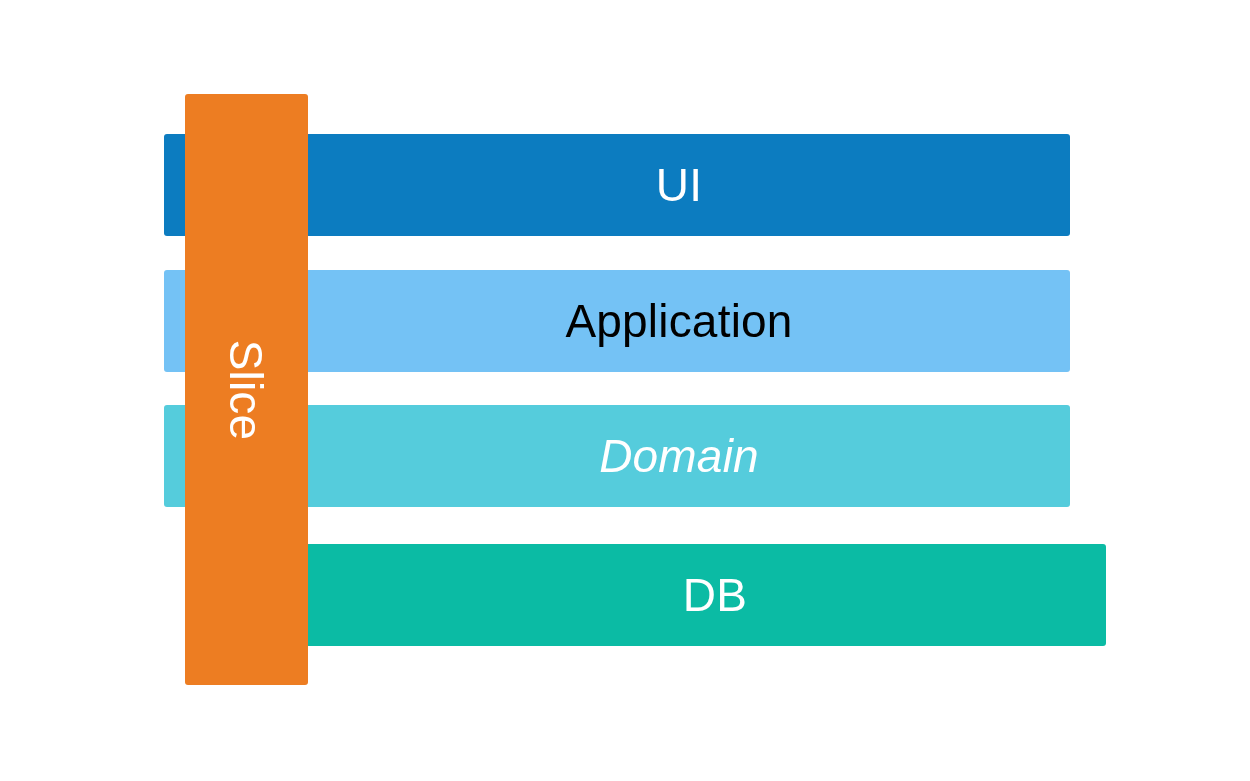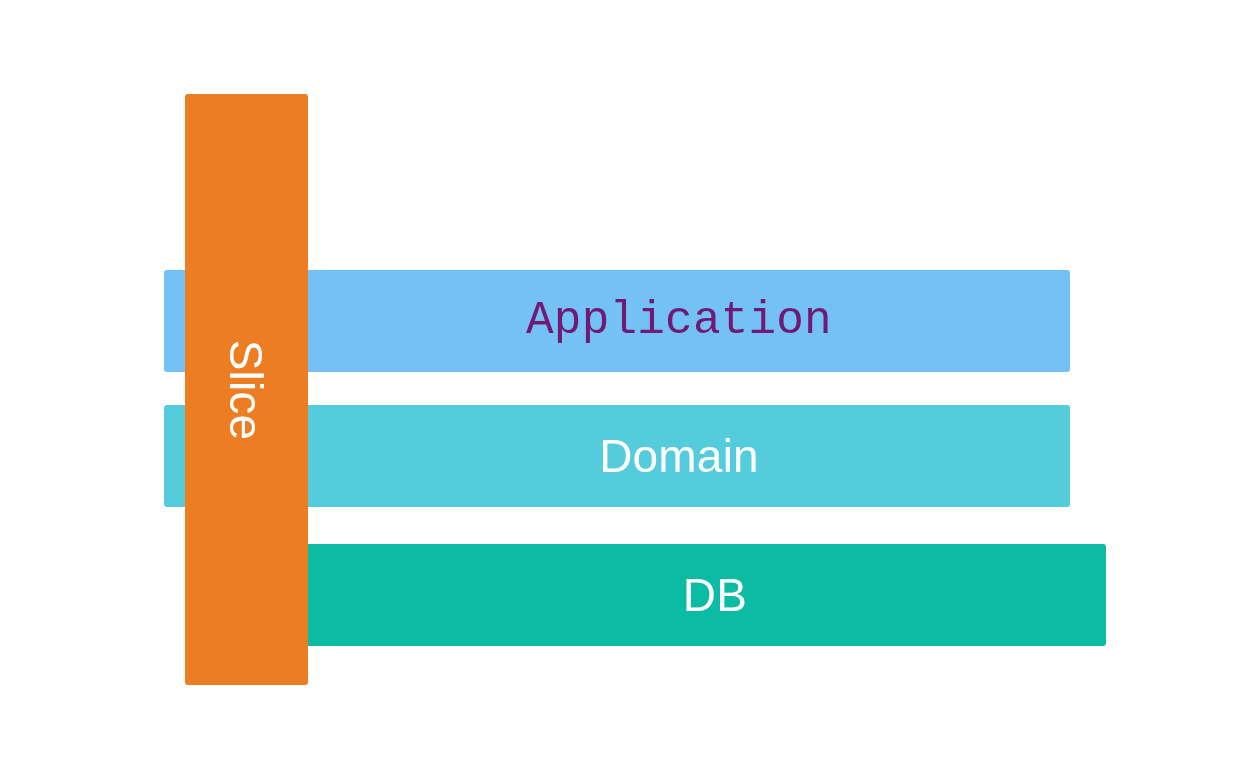--- a/index.html
+++ b/index.html
@@ -43,21 +43,21 @@
     line-height: 1;
     letter-spacing: 0.2px;
     white-space: nowrap;
     text-align: center;
     
     transform: translateX(62px);
   }
 
   #layer-ui        { top: 134px; }
   #layer-application { top: 270px; }
-  #layer-domain    { top: 405px; }
+  #layer-domain    { top: 405px; font-style: italic; }
   #layer-db        { top: 544px; margin-left: 36px; }
 
   
   #slice-bar {
     position: absolute;
     left: 185px;
     top: 94px;
     width: 123px;
     height: 591px;
     border-radius: 3px;
@@ -78,23 +78,26 @@
     
     transform: rotate(90deg);
     transform-origin: center center;
   }
 </style>
 </head>
 <body>
 
 <div id="diagram-canvas" style="background: rgb(255, 255, 255);">
 
+  <div class="layer-bar" id="layer-ui" style="background: rgb(12, 124, 192);">
+    <span class="layer-label" style="color: rgb(255, 255, 255);">UI</span>
+  </div>
 
   <div class="layer-bar" id="layer-application" style="background: rgb(116, 194, 245);">
-    <span class="layer-label" style="color: #701a75; font-family: Liberation Mono, monospace;">Application</span>
+    <span class="layer-label" style="color: #000000;">Application</span>
   </div>
 
   <div class="layer-bar" id="layer-domain" style="background: rgb(85, 204, 220);">
     <span class="layer-label" style="color: rgb(255, 255, 255);">Domain</span>
   </div>
 
   <div class="layer-bar" id="layer-db" style="background: rgb(11, 187, 164);">
     <span class="layer-label" style="color: rgb(255, 255, 255);">DB</span>
   </div>
 

